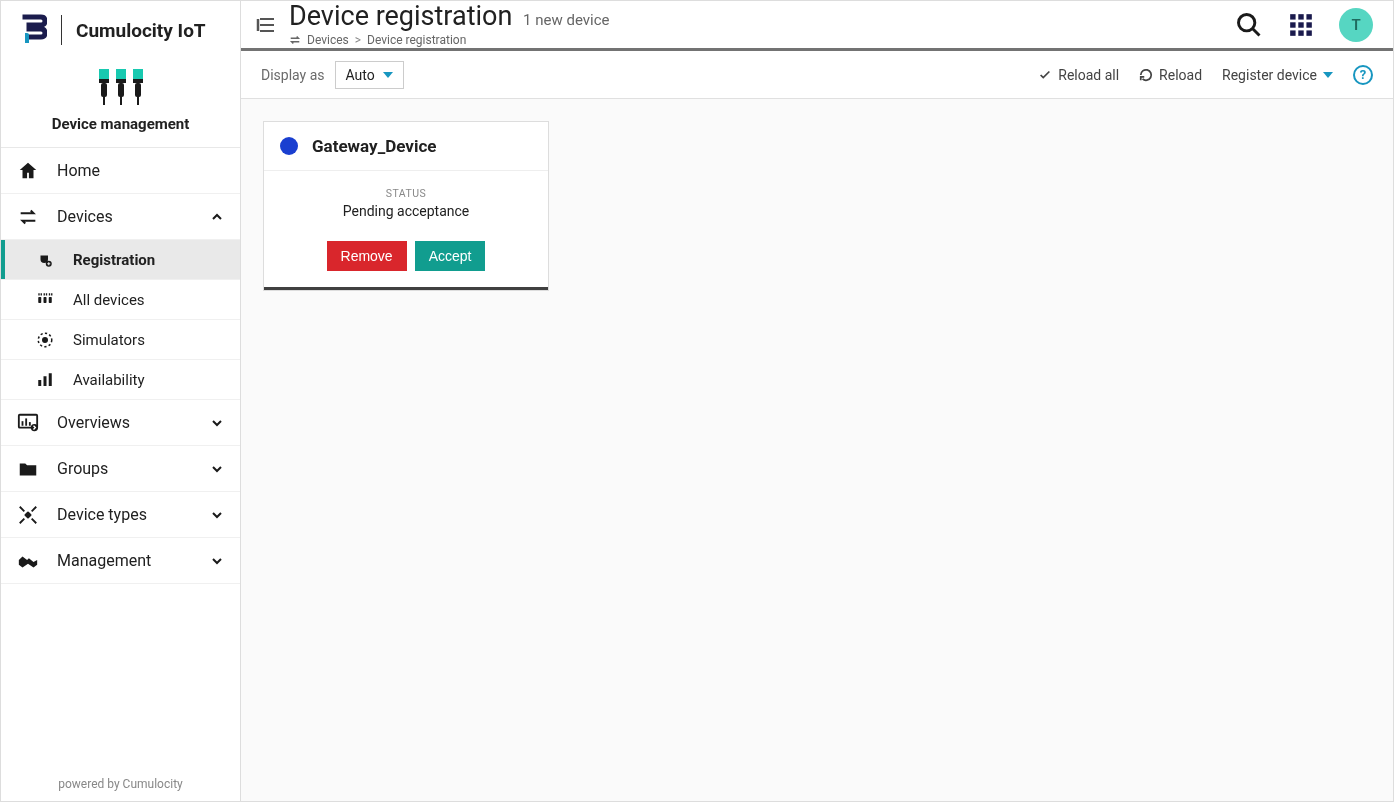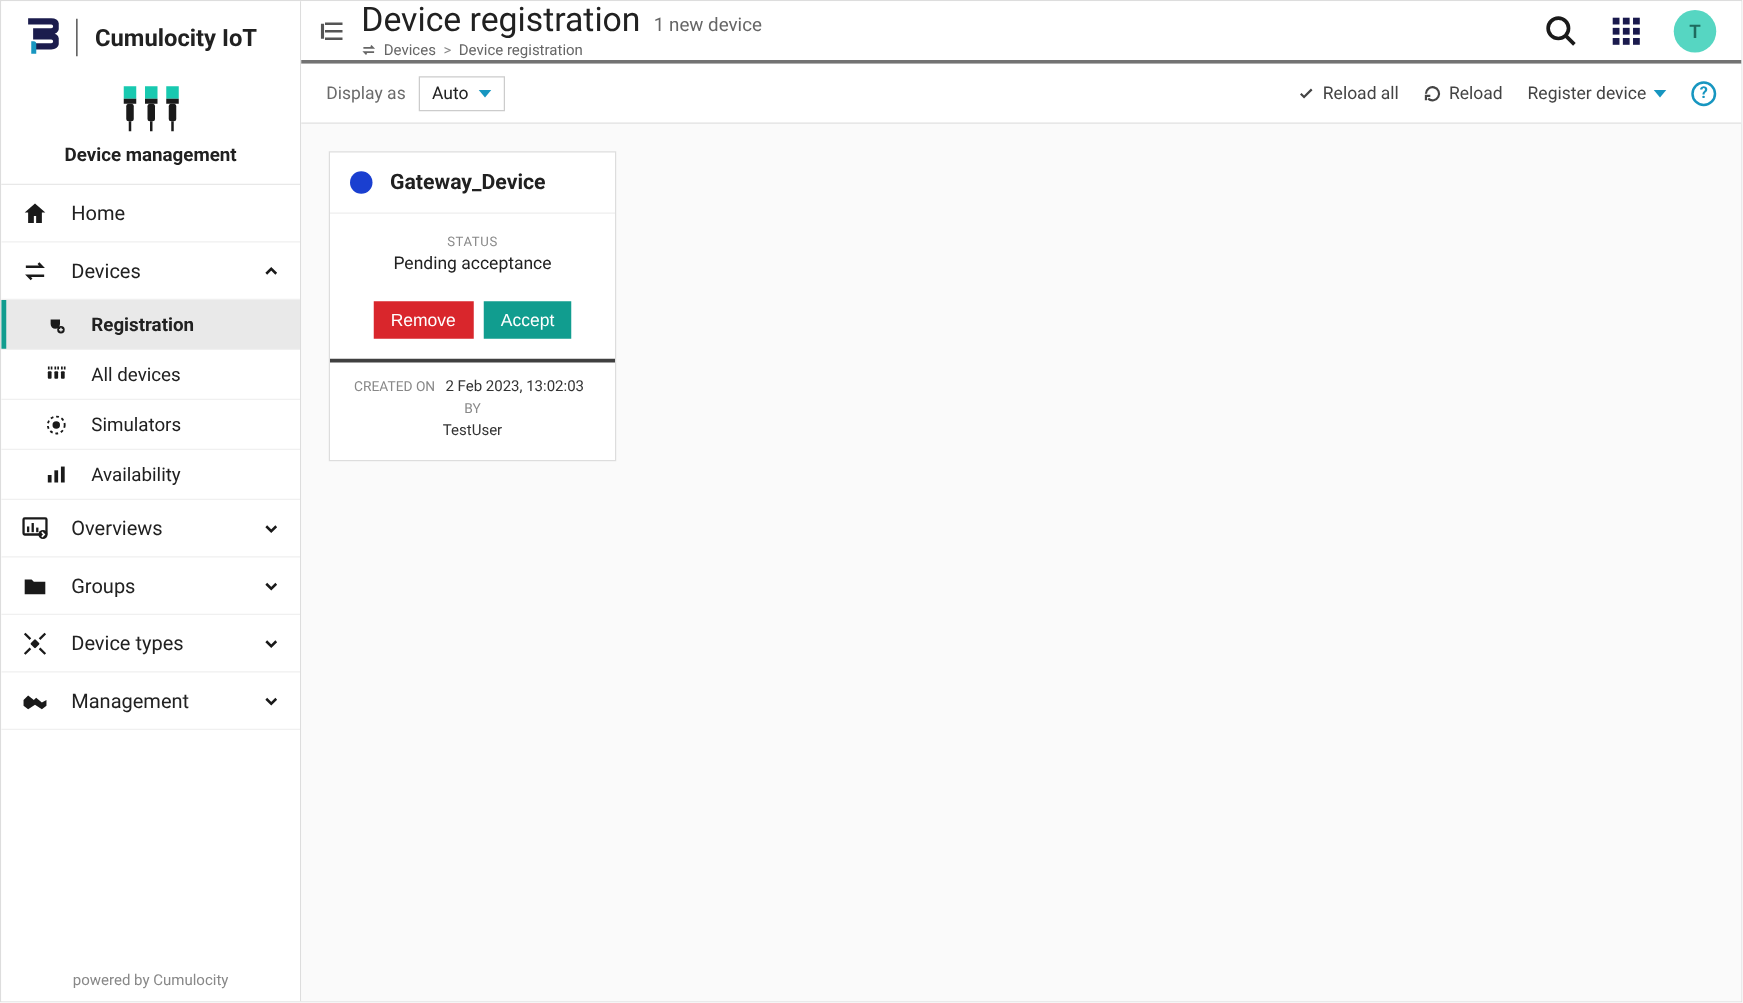--- a/index.html
+++ b/index.html
@@ -257,21 +257,21 @@
     font-size: 13px;
     font-weight: 700;
   }
 
   
   .content {
     padding: 22px;
   }
 
   .card {
-    width: 230px;
+    width: 286px;
     background: #fff;
     border: 1px solid #ddd;
   }
   .card-header {
     display: flex;
     align-items: center;
     gap: 14px;
     padding: 14px 16px;
     border-bottom: 1px solid #eee;
   }
@@ -606,26 +606,17 @@
         <div class="card-body">
           <div class="field-label">STATUS</div>
           <div class="field-value">Pending acceptance</div>
 
 
           <div class="card-actions">
             <button class="btn btn-remove">Remove</button>
             <button class="btn btn-accept">Accept</button>
           </div>
         </div>
-        <div class="card-footer">
-          <span>CREATED ON</span>
-          &nbsp;
-          <span class="val">2 Feb 2023, 13:02:03</span>
-          &nbsp;
-          <span>BY</span>
-          <br>
-          <span class="val">TestUser</span>
-        </div>
       </div>
     </div>
 
   </main>
 </div>
 
 </body></html>

